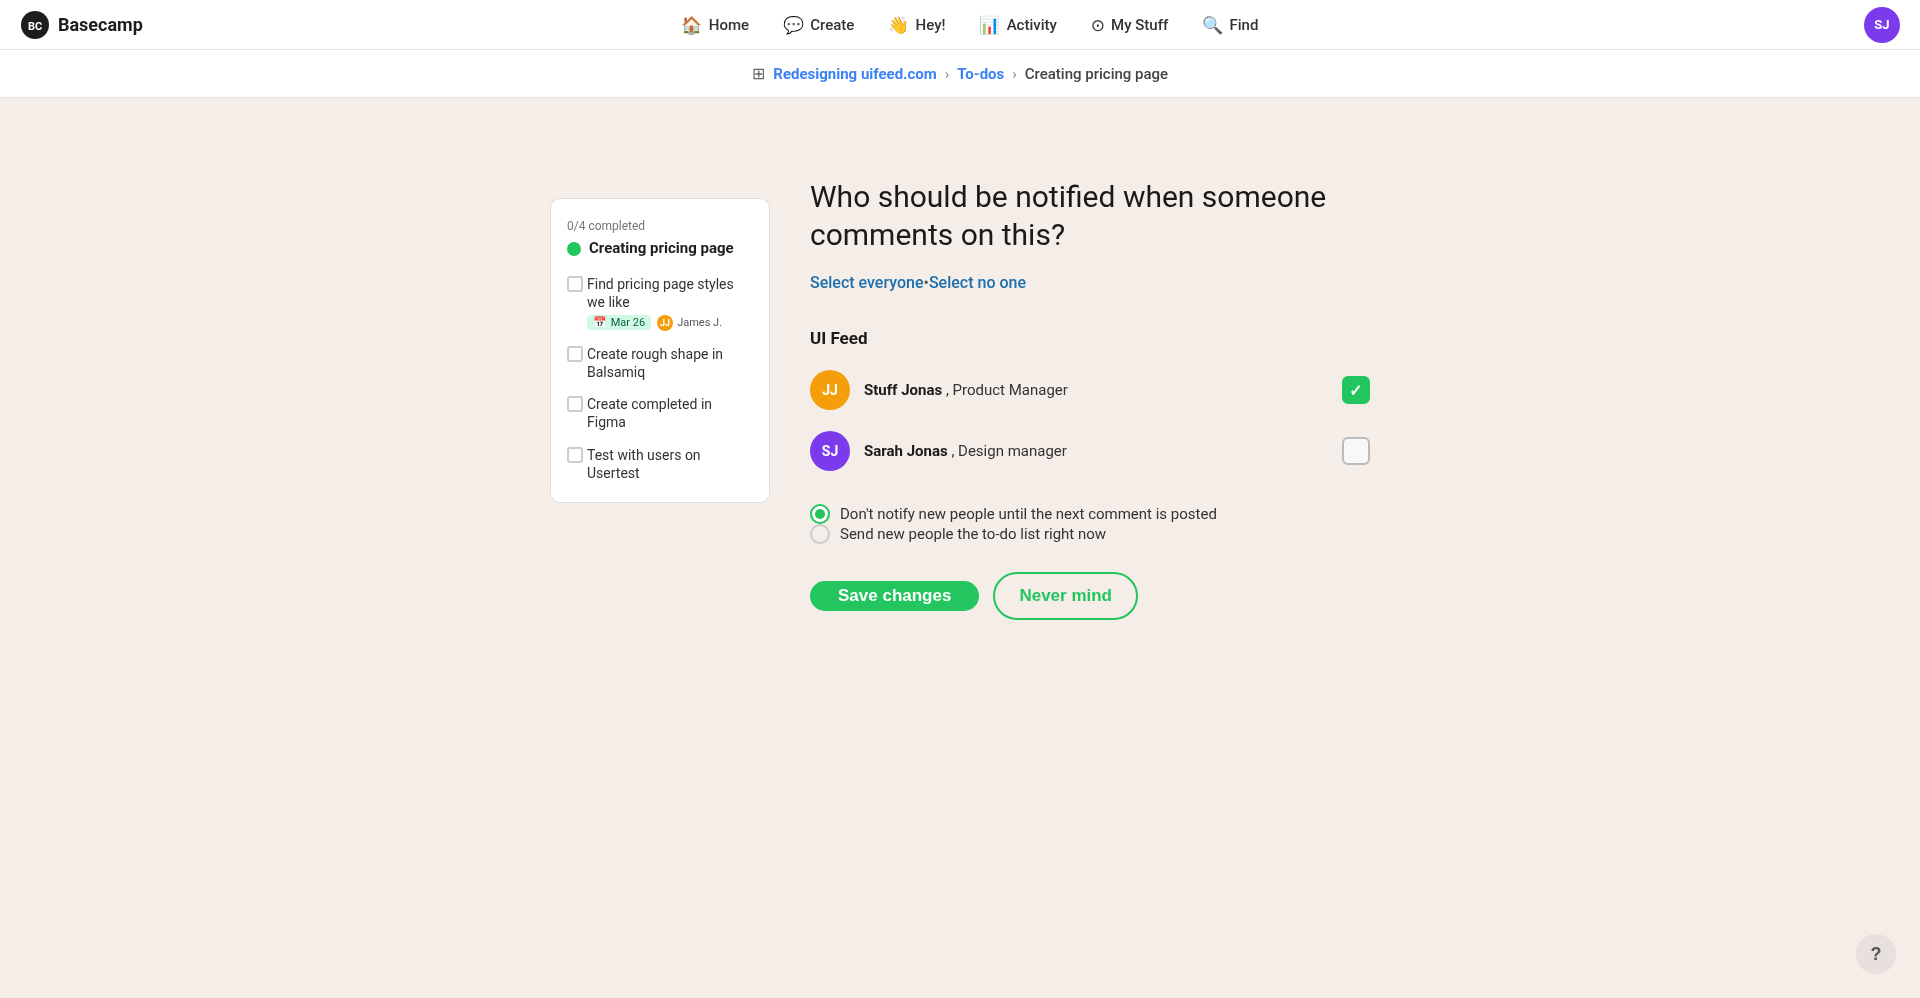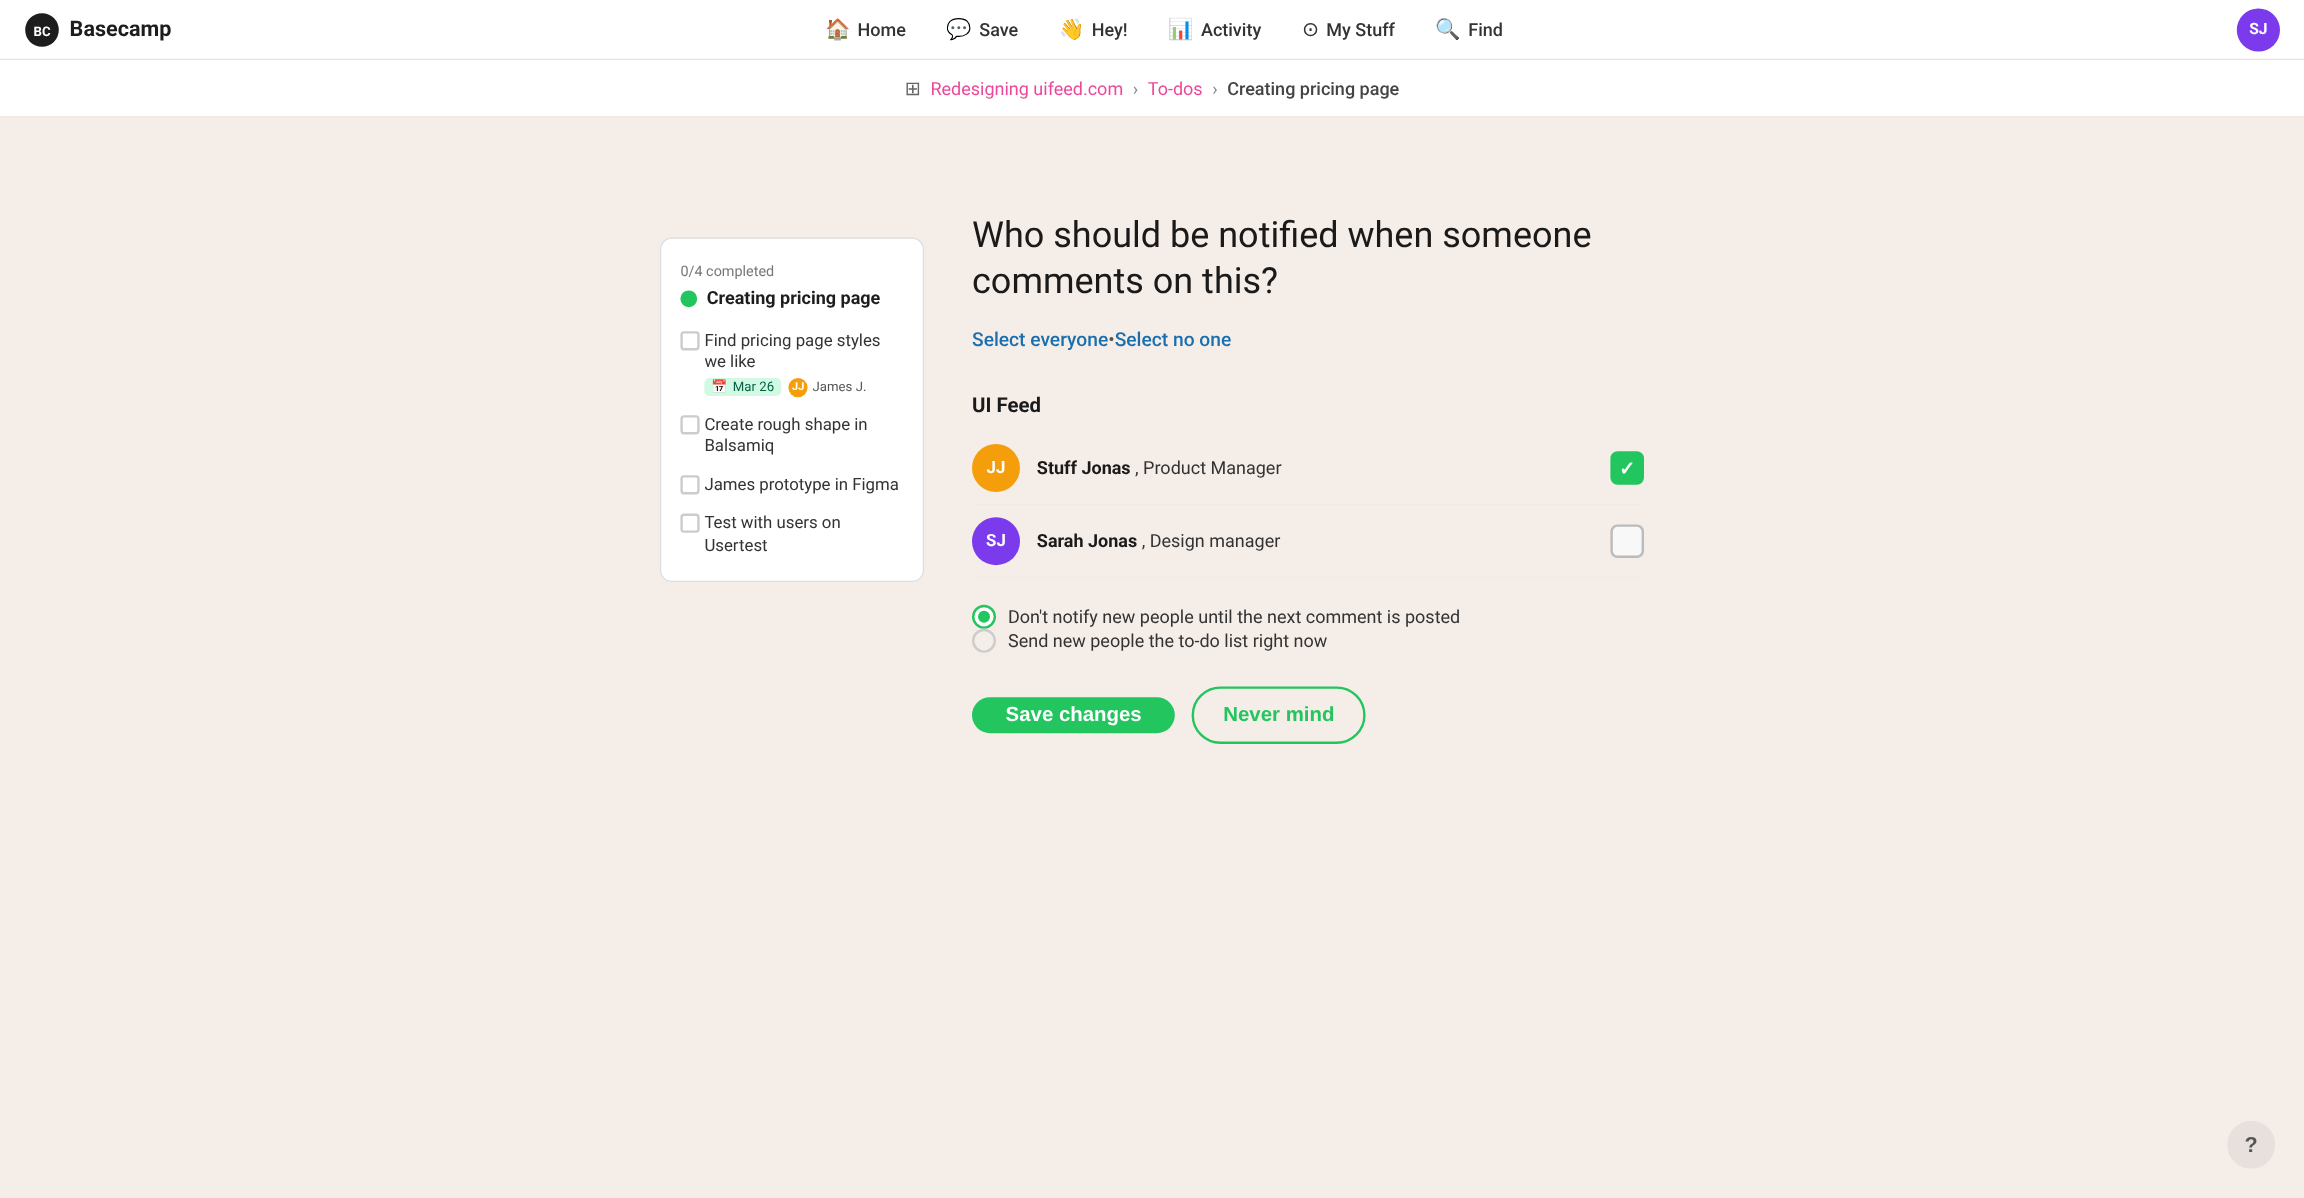--- a/index.html
+++ b/index.html
@@ -79,23 +79,23 @@
       align-items: center;
     }
     .breadcrumb {
       display: flex;
       align-items: center;
       gap: 8px;
       font-size: 15px;
     }
     .breadcrumb-icon { font-size: 16px; color: #666; }
     .breadcrumb a {
-      color: #ec4899;
+      color: #3b82f6;
       text-decoration: none;
-      font-weight: 400;
+      font-weight: 700;
     }
     .breadcrumb-sep { color: #888; }
     .breadcrumb-current { color: #444; font-weight: 500; }
 
     
     .main-content {
       display: flex;
       justify-content: center;
       padding: 40px 20px;
       gap: 40px;
@@ -366,21 +366,21 @@
     <span>Basecamp</span>
   </div>
 
   <div class="topnav-links">
     <a class="topnav-link">
       <span class="nav-icon">🏠</span>
       <span>Home</span>
     </a>
     <a class="topnav-link">
       <span class="nav-icon">💬</span>
-      <span>Save</span>
+      <span>Create</span>
     </a>
     <a class="topnav-link">
       <span class="nav-icon">👋</span>
       <span>Hey!</span>
     </a>
     <a class="topnav-link">
       <span class="nav-icon">📊</span>
       <span>Activity</span>
     </a>
     <a class="topnav-link">
@@ -439,21 +439,21 @@
       <div class="sidebar-item">
         <div class="sidebar-checkbox"></div>
         <div class="sidebar-item-content">
           <span class="sidebar-item-label">Create rough shape in Balsamiq</span>
         </div>
       </div>
 
       <div class="sidebar-item">
         <div class="sidebar-checkbox"></div>
         <div class="sidebar-item-content">
-          <span class="sidebar-item-label">James prototype in Figma</span>
+          <span class="sidebar-item-label">Create completed in Figma</span>
         </div>
       </div>
 
       <div class="sidebar-item">
         <div class="sidebar-checkbox"></div>
         <div class="sidebar-item-content">
           <span class="sidebar-item-label">Test with users on Usertest</span>
         </div>
       </div>
 

